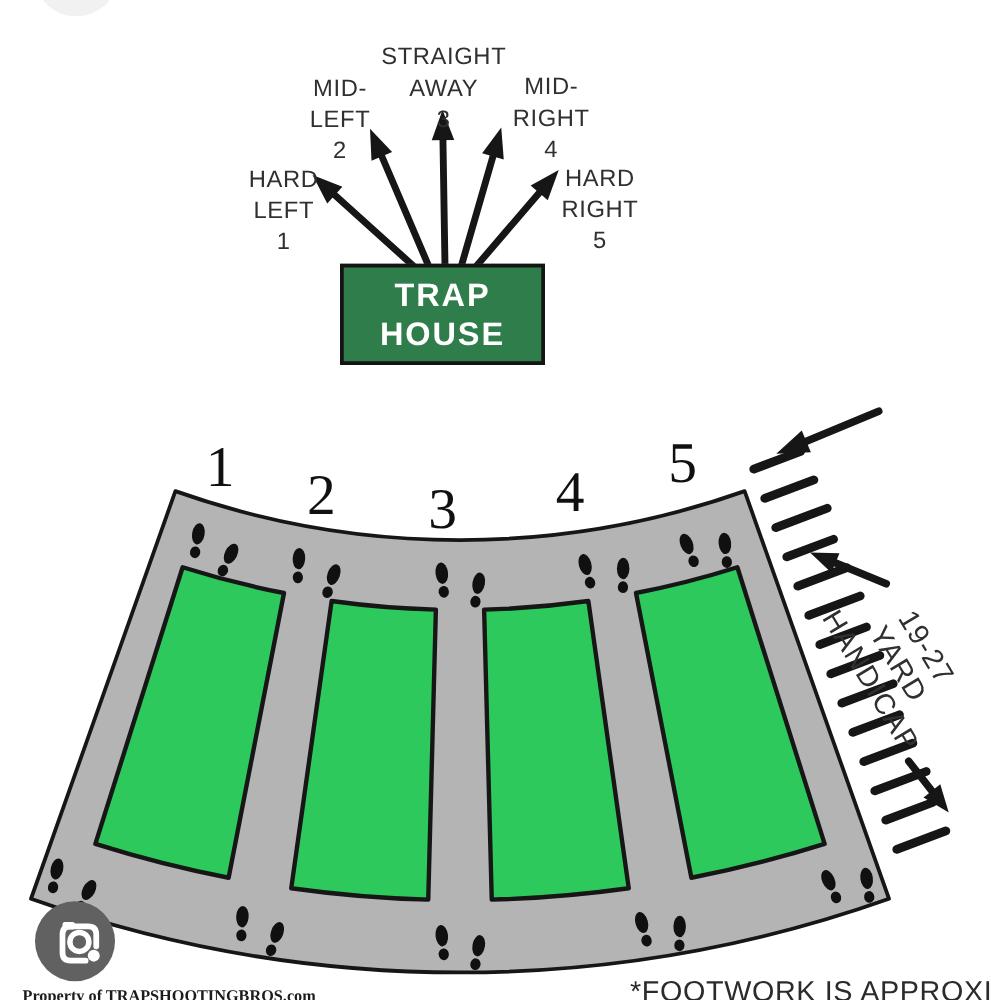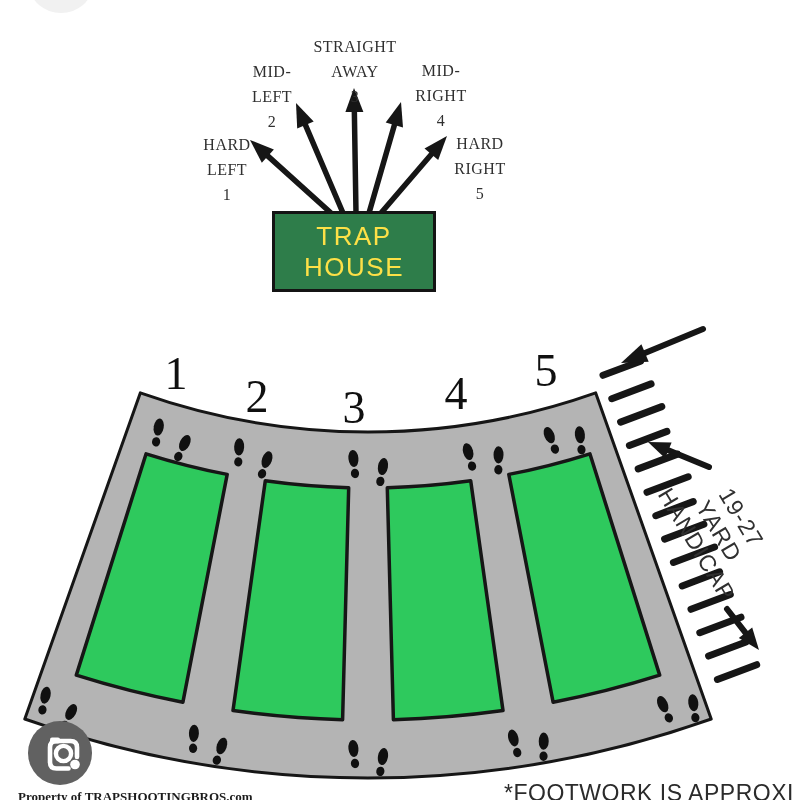--- a/index.html
+++ b/index.html
@@ -2,21 +2,21 @@
 <html><head>
 <meta charset="utf-8">
 <style>
   html,body{margin:0;padding:0;}
   body{width:793px;height:800px;overflow:hidden;background:#ffffff;
        font-family:"Liberation Sans",sans-serif;}
   .stage{position:relative;width:793px;height:800px;overflow:hidden;background:#fff;}
   #field-svg{position:absolute;left:0;top:0;}
   .label{position:absolute;transform:translate(-50%,-50%);text-align:center;
          color:#303030;white-space:pre-line;}
-  .throw{font-size:16px;line-height:25px;letter-spacing:.5px;font-weight:500;font-family:Liberation Serif, serif;}
+  .throw{font-size:19px;line-height:25px;letter-spacing:.5px;font-weight:500;}
   .sixteen{font-size:25px;line-height:32px;letter-spacing:.5px;font-weight:500;}
   .handicap{font-size:23px;line-height:26px;letter-spacing:1px;font-weight:500;
             transform:translate(-50%,-50%) rotate(59deg);}
   .station{font-family:"Liberation Serif",serif;font-size:46px;color:#101010;font-weight:500;}
   .trapbox{position:absolute;left:272px;top:211px;width:164px;height:81px;
            border:3px solid #141414;box-sizing:border-box;display:flex;
            align-items:center;justify-content:center;text-align:center;
            font-size:26px;line-height:31px;letter-spacing:1.5px;white-space:pre-line;}
   .footnote{position:absolute;left:504px;top:780px;font-size:23px;letter-spacing:.5px;
             color:#2b2b2b;white-space:nowrap;}
@@ -188,21 +188,21 @@
   <div class="label throw" style="left: 355px; top: 71px; color: rgb(48, 48, 48);">STRAIGHT
 AWAY
 3</div>
   <div class="label throw" style="left: 441px; top: 95px; color: rgb(48, 48, 48);">MID-
 RIGHT
 4</div>
   <div class="label throw" style="left: 480px; top: 168px; color: rgb(48, 48, 48);">HARD
 RIGHT
 5</div>
 
-  <div class="trapbox" style="background: rgb(46, 125, 74); color: #fde047;">TRAP
+  <div class="trapbox" style="background: rgb(46, 125, 74); color: #ffffff; font-weight: bold;">TRAP
 HOUSE</div>
 
   <div class="label station" style="left:176px;top:373px">1</div>
   <div class="label station" style="left:257px;top:396px">2</div>
   <div class="label station" style="left:354px;top:407px">3</div>
   <div class="label station" style="left:456px;top:393px">4</div>
   <div class="label station" style="left:546px;top:370px">5</div>
 
   <div class="label handicap" style="left: 719px; top: 531px; color: rgb(48, 48, 48);">19-27 YARD
 HANDICAP</div>

